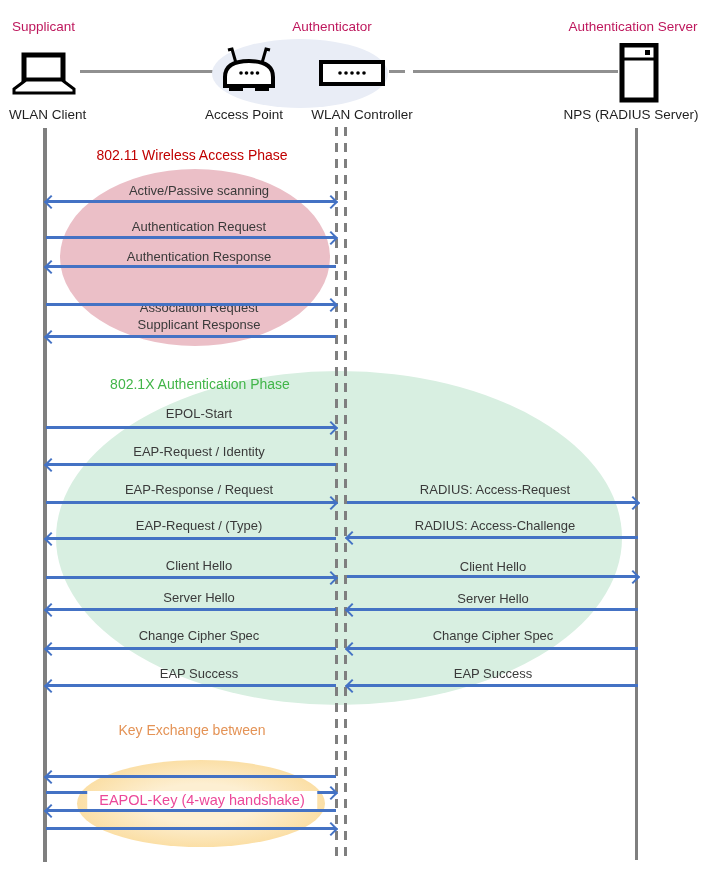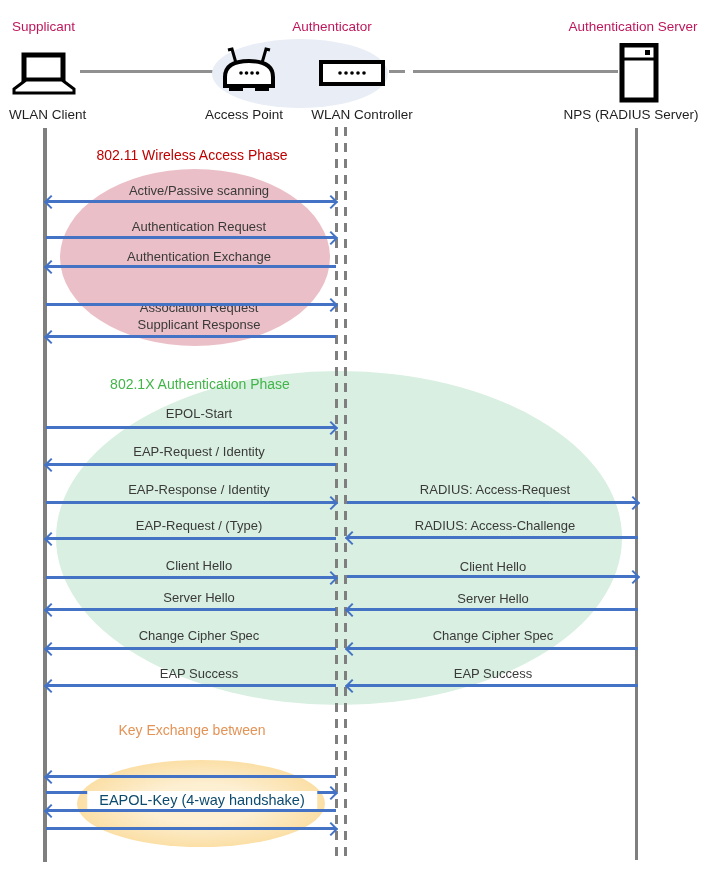--- a/index.html
+++ b/index.html
@@ -15,21 +15,21 @@
   
   .role{position:absolute;font-size:13.5px;color:#be185d;white-space:nowrap;z-index:3;}
   .dev{position:absolute;font-size:13.5px;color:#1F1F1F;white-space:nowrap;z-index:3;}
   .ctr{transform:translateX(-50%);}
   .msg{position:absolute;transform:translateX(-50%);font-size:13px;color:#3A3A3A;
        white-space:nowrap;z-index:4;}
   .phase{position:absolute;transform:translateX(-50%);font-size:14px;white-space:nowrap;z-index:4;}
   .p1{color:#C00000;}
   .p2{color:#42B549;}
   .p3{color:#E49356;text-align:left;line-height:19px;}
-  .keylbl{position:absolute;transform:translateX(-50%);font-size:14.5px;color:#0c4a6e;
+  .keylbl{position:absolute;transform:translateX(-50%);font-size:14.5px;color:#ec4899;
           background:#fff;padding:1px 12px;white-space:nowrap;z-index:5;}
   
   .arr{position:absolute;height:2.5px;background:#4472C4;z-index:4;}
   .arr.h-r::after{content:"";position:absolute;width:8px;height:8px;right:0;top:-3.2px;
         border:solid #4472C4;border-width:2.5px 2.5px 0 0;transform:rotate(45deg);}
   .arr.h-l::before{content:"";position:absolute;width:8px;height:8px;left:0;top:-3.2px;
         border:solid #4472C4;border-width:2.5px 2.5px 0 0;transform:rotate(-135deg);}
   .seg-l{left:46px;width:290px;}
   .seg-r{left:347px;width:291px;}
   svg{display:block;z-index:3;position:relative;}
@@ -104,36 +104,36 @@
 <div class="phase p3" style="left:192px;top:721px;">
   <div>Key Exchange between</div>
 </div>
 
 <div class="msg" style="left:199px;top:183px;">Active/Passive scanning</div>
 <div class="arr seg-l h-l h-r" style="top:200px;"></div>
 
 <div class="msg" style="left:199px;top:219px;">Authentication Request</div>
 <div class="arr seg-l h-r" style="top:236px;"></div>
 
-<div class="msg" style="left:199px;top:249px;">Authentication Exchange</div>
+<div class="msg" style="left:199px;top:249px;">Authentication Response</div>
 <div class="arr seg-l h-l" style="top:265px;"></div>
 
 <div class="msg" style="left:199px;top:300px;">Association Request</div>
 <div class="arr seg-l h-r" style="top:303px;"></div>
 
 <div class="msg" style="left:199px;top:317px;">Supplicant Response</div>
 <div class="arr seg-l h-l" style="top:335px;"></div>
 
 <div class="msg" style="left:199px;top:406px;">EPOL-Start</div>
 <div class="arr seg-l h-r" style="top:426px;"></div>
 
 <div class="msg" style="left:199px;top:444px;">EAP-Request / Identity</div>
 <div class="arr seg-l h-l" style="top:463px;"></div>
 
-<div class="msg" style="left:199px;top:482px;">EAP-Response / Identity</div>
+<div class="msg" style="left:199px;top:482px;">EAP-Response / Request</div>
 <div class="arr seg-l h-r" style="top:501px;"></div>
 
 <div class="msg" style="left:199px;top:518px;">EAP-Request / (Type)</div>
 <div class="arr seg-l h-l" style="top:537px;"></div>
 
 <div class="msg" style="left:199px;top:558px;">Client Hello</div>
 <div class="arr seg-l h-r" style="top:576px;"></div>
 
 <div class="msg" style="left:199px;top:590px;">Server Hello</div>
 <div class="arr seg-l h-l" style="top:608px;"></div>

